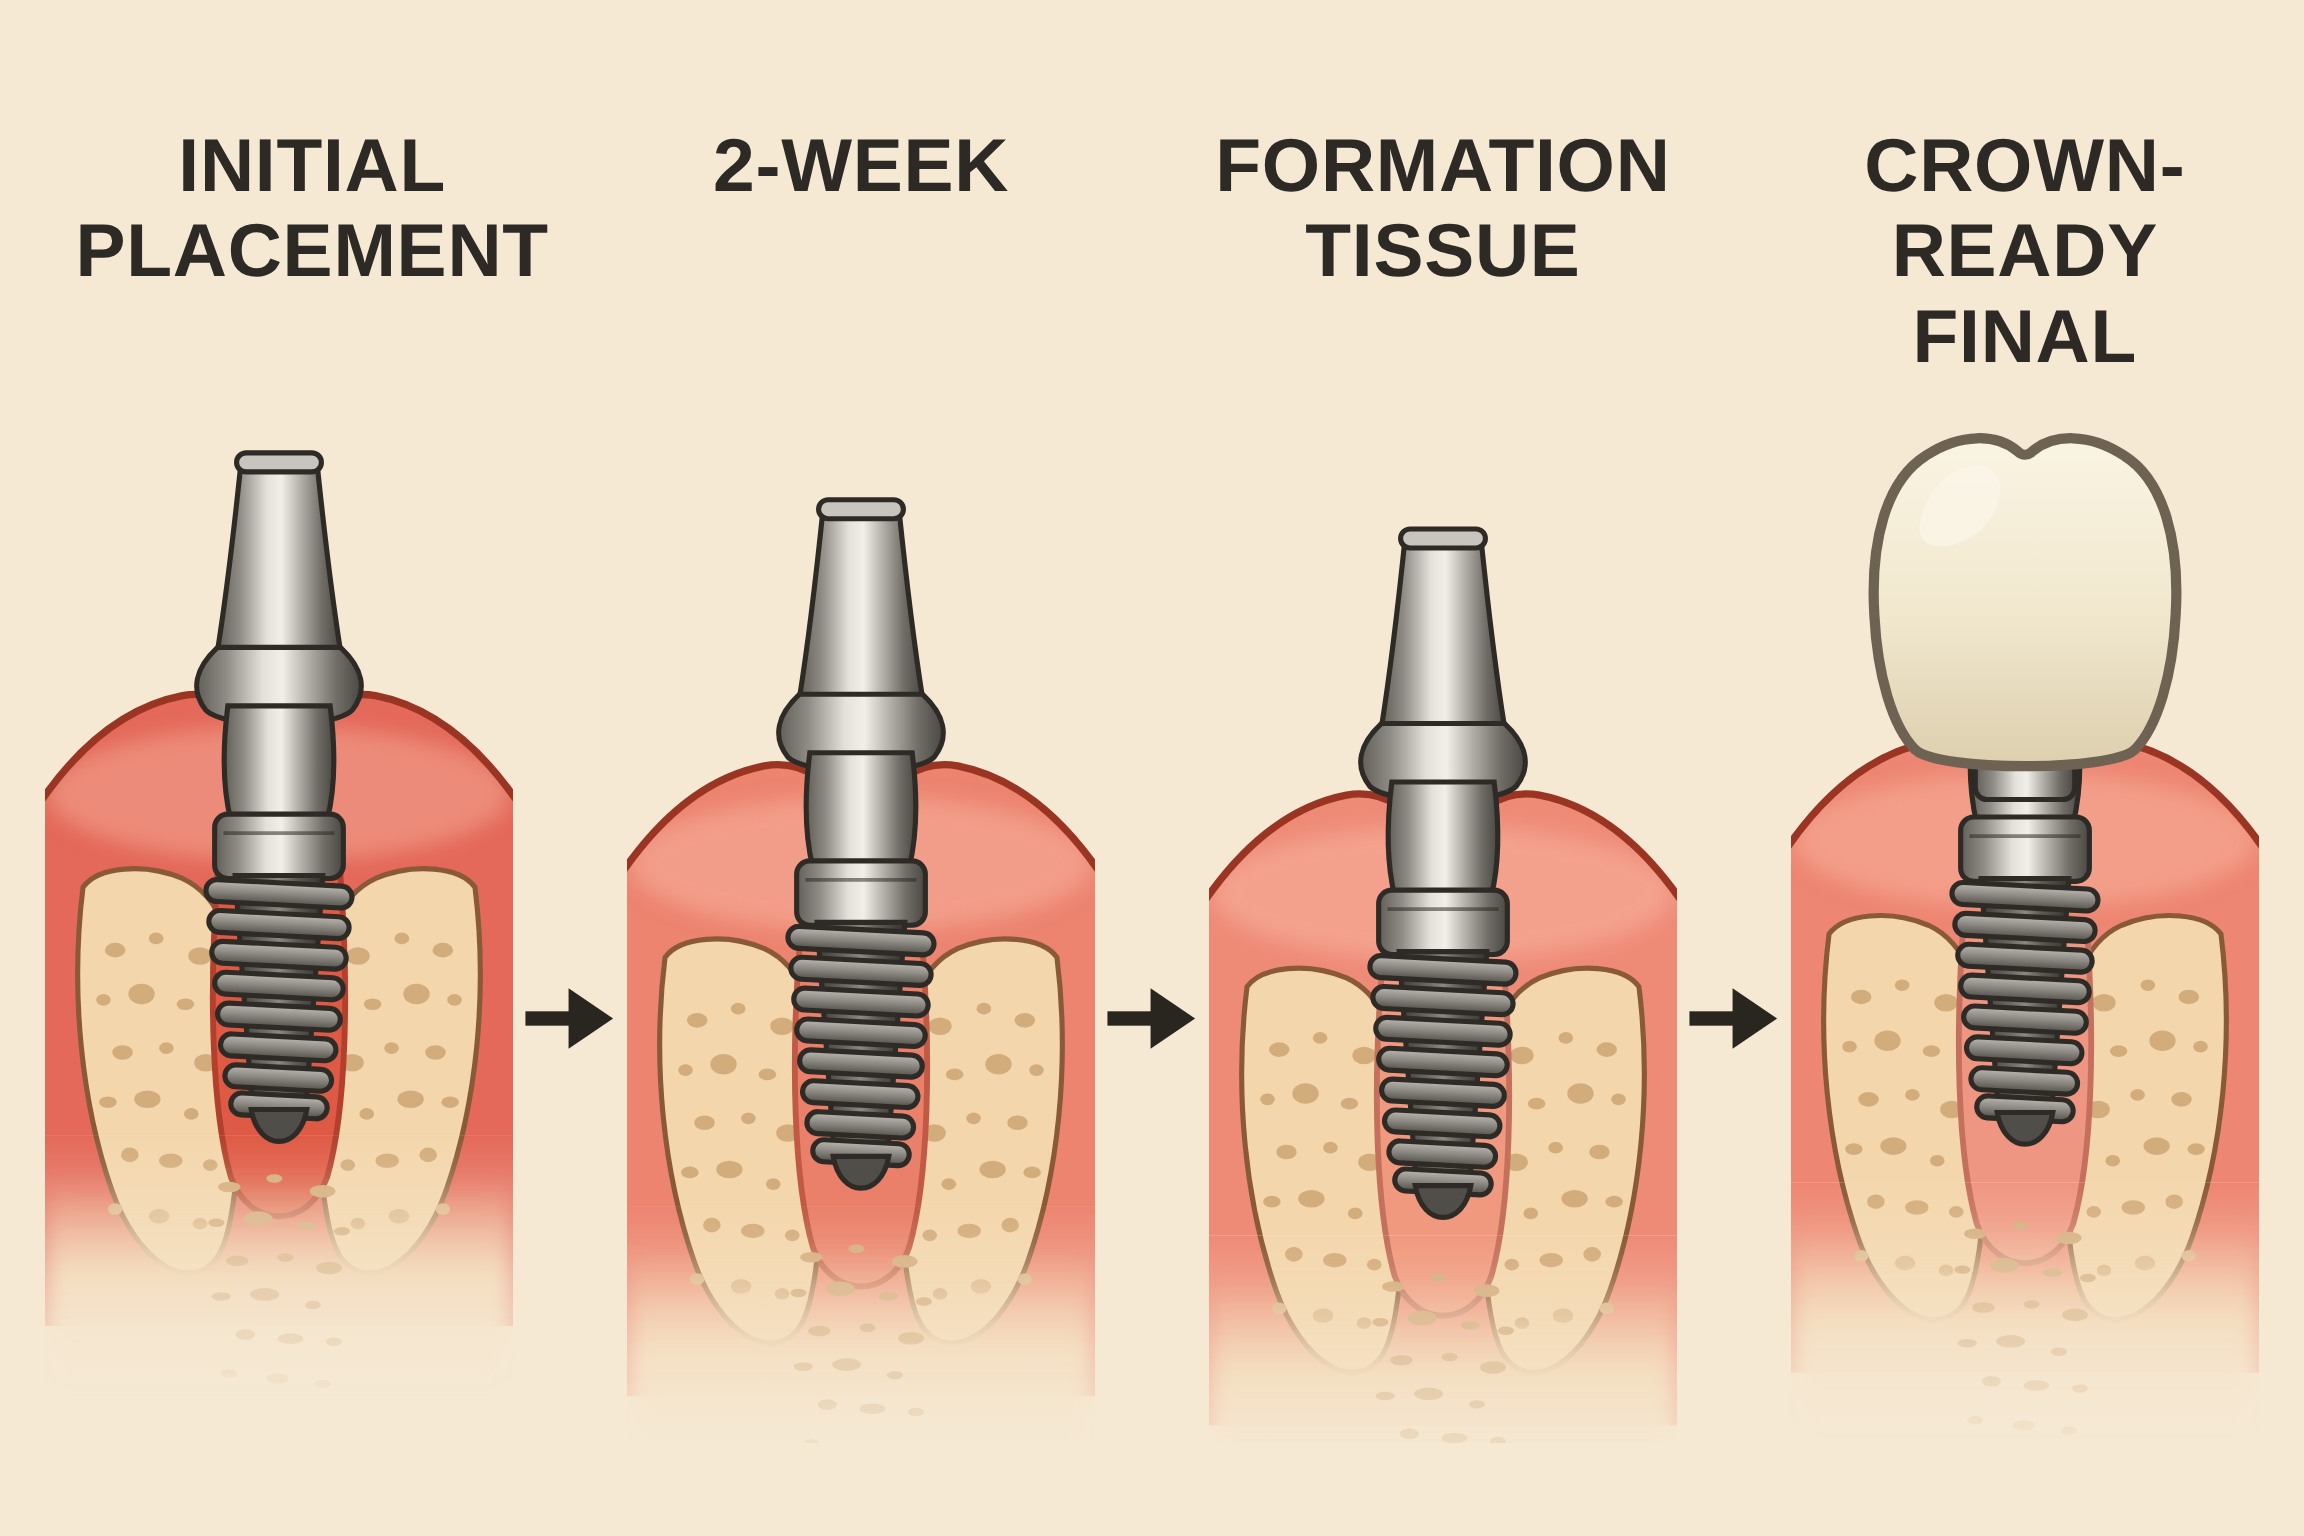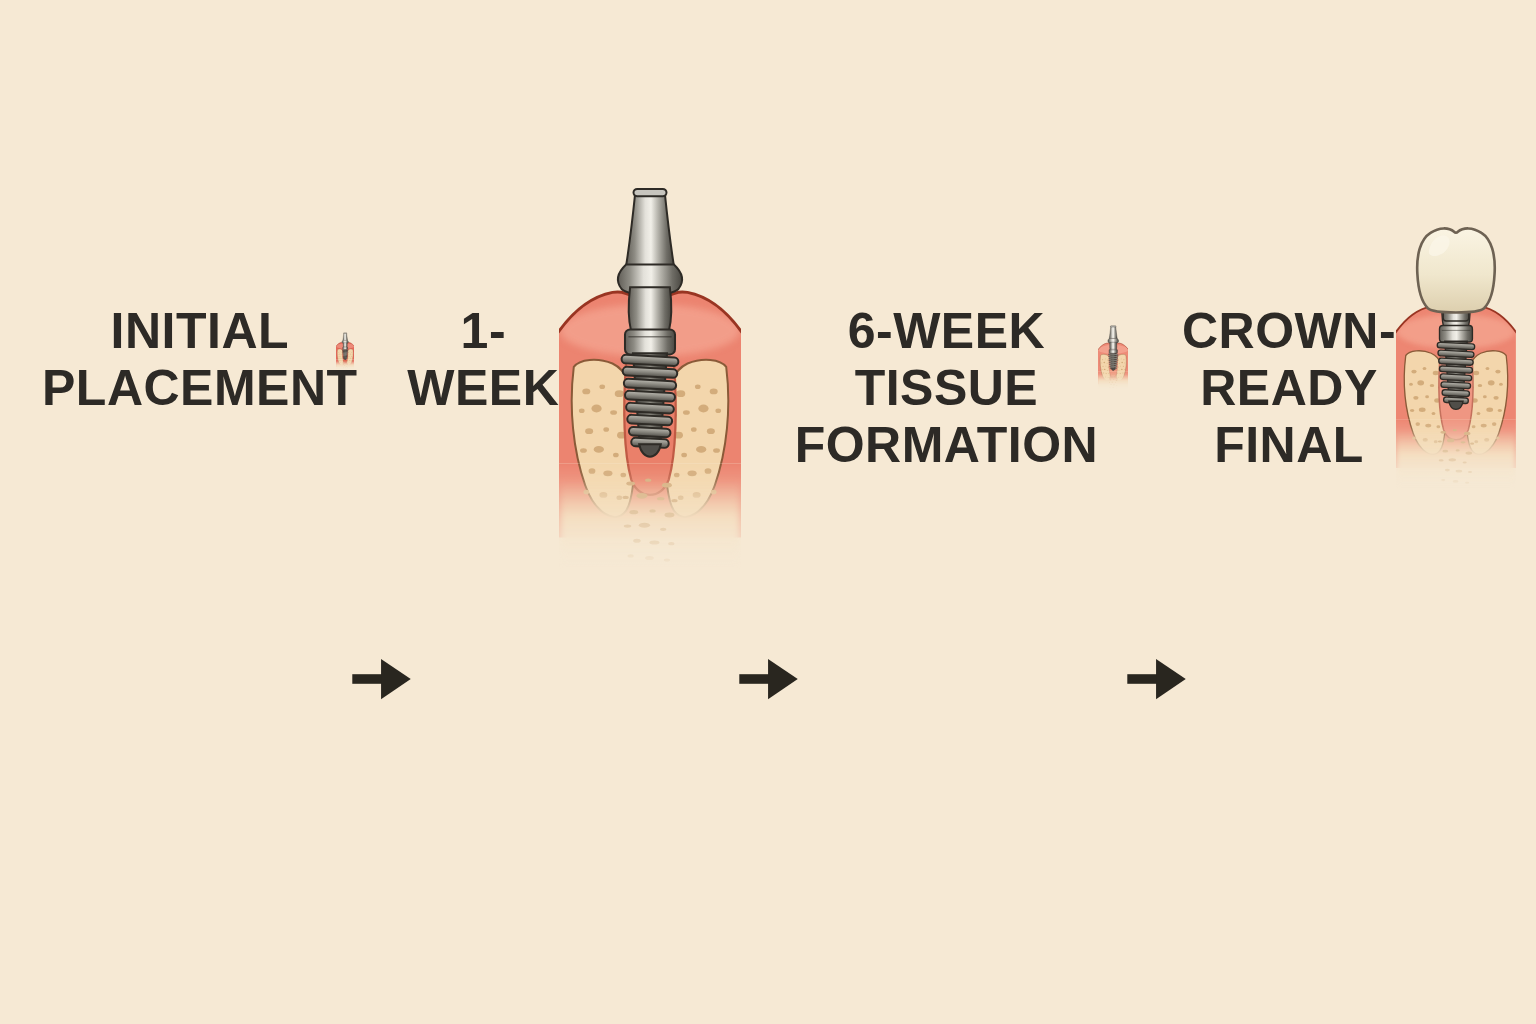--- a/index.html
+++ b/index.html
@@ -2,21 +2,21 @@
 <html><head>
 <meta charset="utf-8">
 <style>
   html,body{margin:0;padding:0;}
   body{
     width:1536px;height:1024px;overflow:hidden;
     background:var(--bg,#f6e9d4);
     font-family:"Liberation Sans",sans-serif;
   }
   .canvas{display:flex;align-items:flex-start;padding:0 20px;}
-  .stage{width:334px;display:flex;align-items:center;}
+  .stage{width:334px;display:flex;flex-direction:column;align-items:center;}
   .stage-title{
     margin:82px 0 0 0;height:178px;text-align:center;
     font-weight:700;font-size:50px;line-height:57px;letter-spacing:.5px;
     color:var(--ink,#2d2a26);
   }
   .stage:nth-child(1) .stage-title{transform:translateX(22px);}
   .stage-title span{display:block;}
   .illus{width:312px;height:702px;display:block;}
   .arrow-cell{width:56px;position:relative;align-self:stretch;height:1024px;}
   .arrow-icon{position:absolute;top:656px;left:-3px;width:62px;height:46px;}
@@ -171,21 +171,21 @@
     <svg class="arrow-icon" viewBox="0 0 64 48">
       <g fill="var(--arrow,#29261f)" style="--arrow: #29261f;">
         <rect x="1" y="19" width="31" height="10"></rect>
         <polygon points="31,3 62,24 31,45"></polygon>
       </g>
     </svg>
   </div>
 
   <div class="stage" style="--gum: #ec8470; --gum-light: #f5a894; --socket: #ea806a; --socket-rim: #c05a44;">
     <h2 class="stage-title">
-      <span>1-WEEK</span>
+      <span>2-WEEK</span>
     </h2>
     <svg class="illus" viewBox="0 0 320 720">
       <g transform="translate(0,88)">
         <g mask="url(#fade-mask)">
             <use href="#tissue"></use>
           </g>
       </g>
       <g transform="translate(0,72)">
         <use href="#implant-full"></use>
       </g>
@@ -196,23 +196,22 @@
     <svg class="arrow-icon" viewBox="0 0 64 48">
       <g fill="var(--arrow,#29261f)" style="--arrow: #29261f;">
         <rect x="1" y="19" width="31" height="10"></rect>
         <polygon points="31,3 62,24 31,45"></polygon>
       </g>
     </svg>
   </div>
 
   <div class="stage" style="--gum: #ee8b77; --gum-light: #f6ab98; --socket: #f0997f; --socket-rim: #c4705c;">
     <h2 class="stage-title">
-      <span>6-WEEK</span>
+      <span>FORMATION</span>
       <span>TISSUE</span>
-      <span>FORMATION</span>
     </h2>
     <svg class="illus" viewBox="0 0 320 720">
       <g transform="translate(0,108)">
         <g mask="url(#fade-mask)">
             <use href="#tissue"></use>
           </g>
       </g>
       <g transform="translate(0,92)">
         <use href="#implant-full"></use>
       </g>

